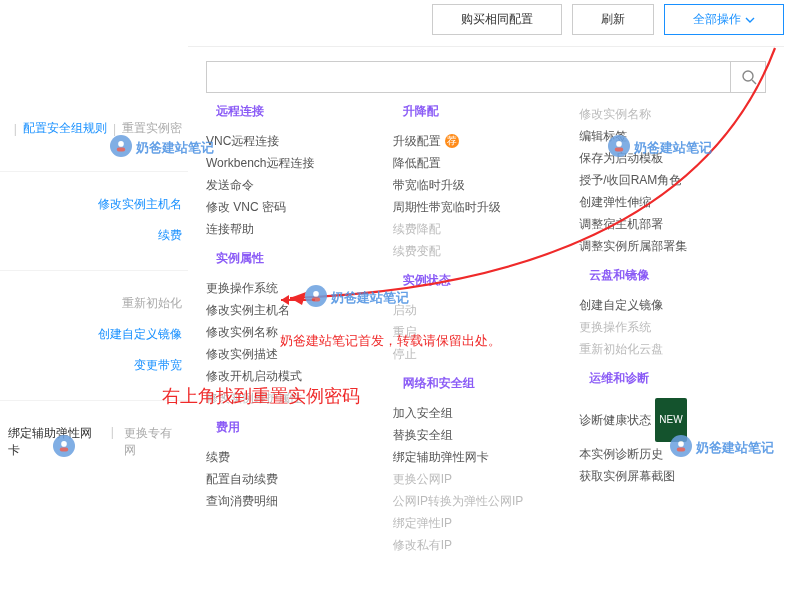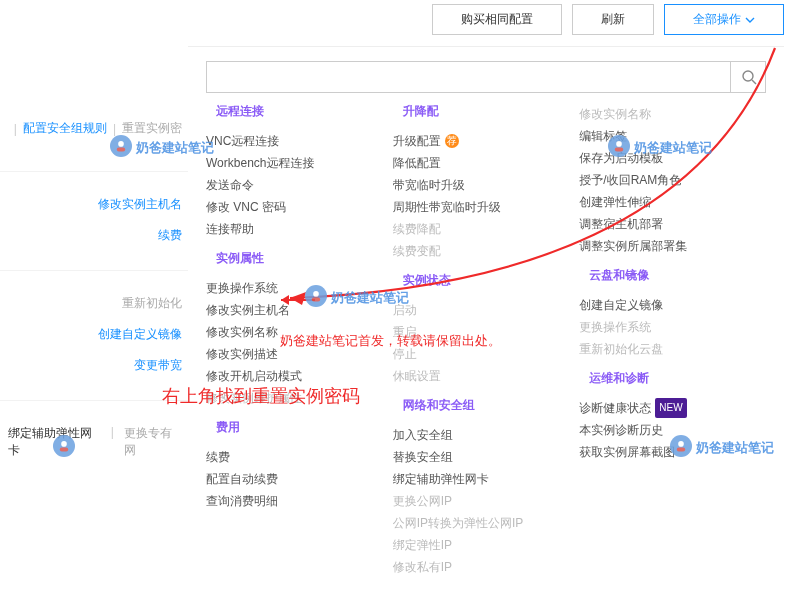--- a/index.html
+++ b/index.html
@@ -15,21 +15,21 @@
   .searchbar { position: relative; margin-bottom: 10px; }
   .searchbar input { width: 100%; border: 1px solid #ccc; padding: 8px 40px 8px 10px; font-size: 12px; }
   .search-icon { position: absolute; right: 0; top: 0; height: 100%; width: 36px; border-left: 1px solid #ccc; display: flex; align-items: center; justify-content: center; cursor: pointer; }
   .cols { display: flex; flex-direction: column; flex-wrap: wrap; height: 510px; }
   .group { width: 175px; padding-right: 6px; margin-bottom: 10px; break-inside: avoid; }
   .group h4 { font-weight: 700; font-size: 12px; color: #8b5cf6; margin-bottom: 10px; margin-left: 10px; }
   .group .item { display: flex; align-items: center; gap: 4px; font-size: 12px; line-height: 20px; padding: 1px 0; cursor: pointer; }
   .group .item.link { color: #555; }
   .group .item.disabled { color: #bbb; cursor: default; }
   .badge-orange { display: inline-flex; align-items: center; justify-content: center; width: 14px; height: 14px; border-radius: 7px; background: #ff8c1a; color: #fff; font-size: 10px; }
-  .badge-new { display: inline-block; padding: 0 4px; border-radius: 2px; font-size: 10px; background: #4c1d95; color: #fff; }
+  .badge-new { display: inline-block; padding: 12px 4px; border-radius: 2px; font-size: 10px; background: #14532d; color: #fff; }
 
   
   .leftcol { position: absolute; top: 120px; left: 0; width: 190px; font-size: 12px; color: #1890ff; }
   .leftcol .row { display: flex; align-items: center; gap: 6px; padding: 0 8px 34px 8px; border-bottom: 1px solid #f2f2f2; margin-bottom: 24px; justify-content: flex-end; }
   .leftcol .grey { color: #aaa; font-family: Liberation Serif, serif; }
   .leftcol .rowline { display: flex; gap: 10px; justify-content: flex-end; padding: 0 8px 0 8px; margin-bottom: 14px; }
   .leftcol .sep { color: #ccc; }
 
   
   .wm { position: absolute; font-size: 13px; color: #4a90e2; opacity: .85; display: flex; align-items: flex-end; gap: 4px; pointer-events: none; font-weight: bold; }
@@ -135,21 +135,20 @@
       <div class="item link">周期性带宽临时升级</div>
       <div class="item disabled">续费降配</div>
       <div class="item disabled">续费变配</div>
     </div>
 
     <div class="group">
       <h4>实例状态</h4>
       <div class="item disabled">启动</div>
       <div class="item disabled">重启</div>
       <div class="item disabled">停止</div>
-      <div class="item disabled">休眠设置</div>
     </div>
 
     <div class="group">
       <h4>网络和安全组</h4>
       <div class="item link">加入安全组</div>
       <div class="item link">替换安全组</div>
       <div class="item link">绑定辅助弹性网卡</div>
       <div class="item disabled">更换公网IP</div>
       <div class="item disabled">公网IP转换为弹性公网IP</div>
       <div class="item disabled">绑定弹性IP</div>

